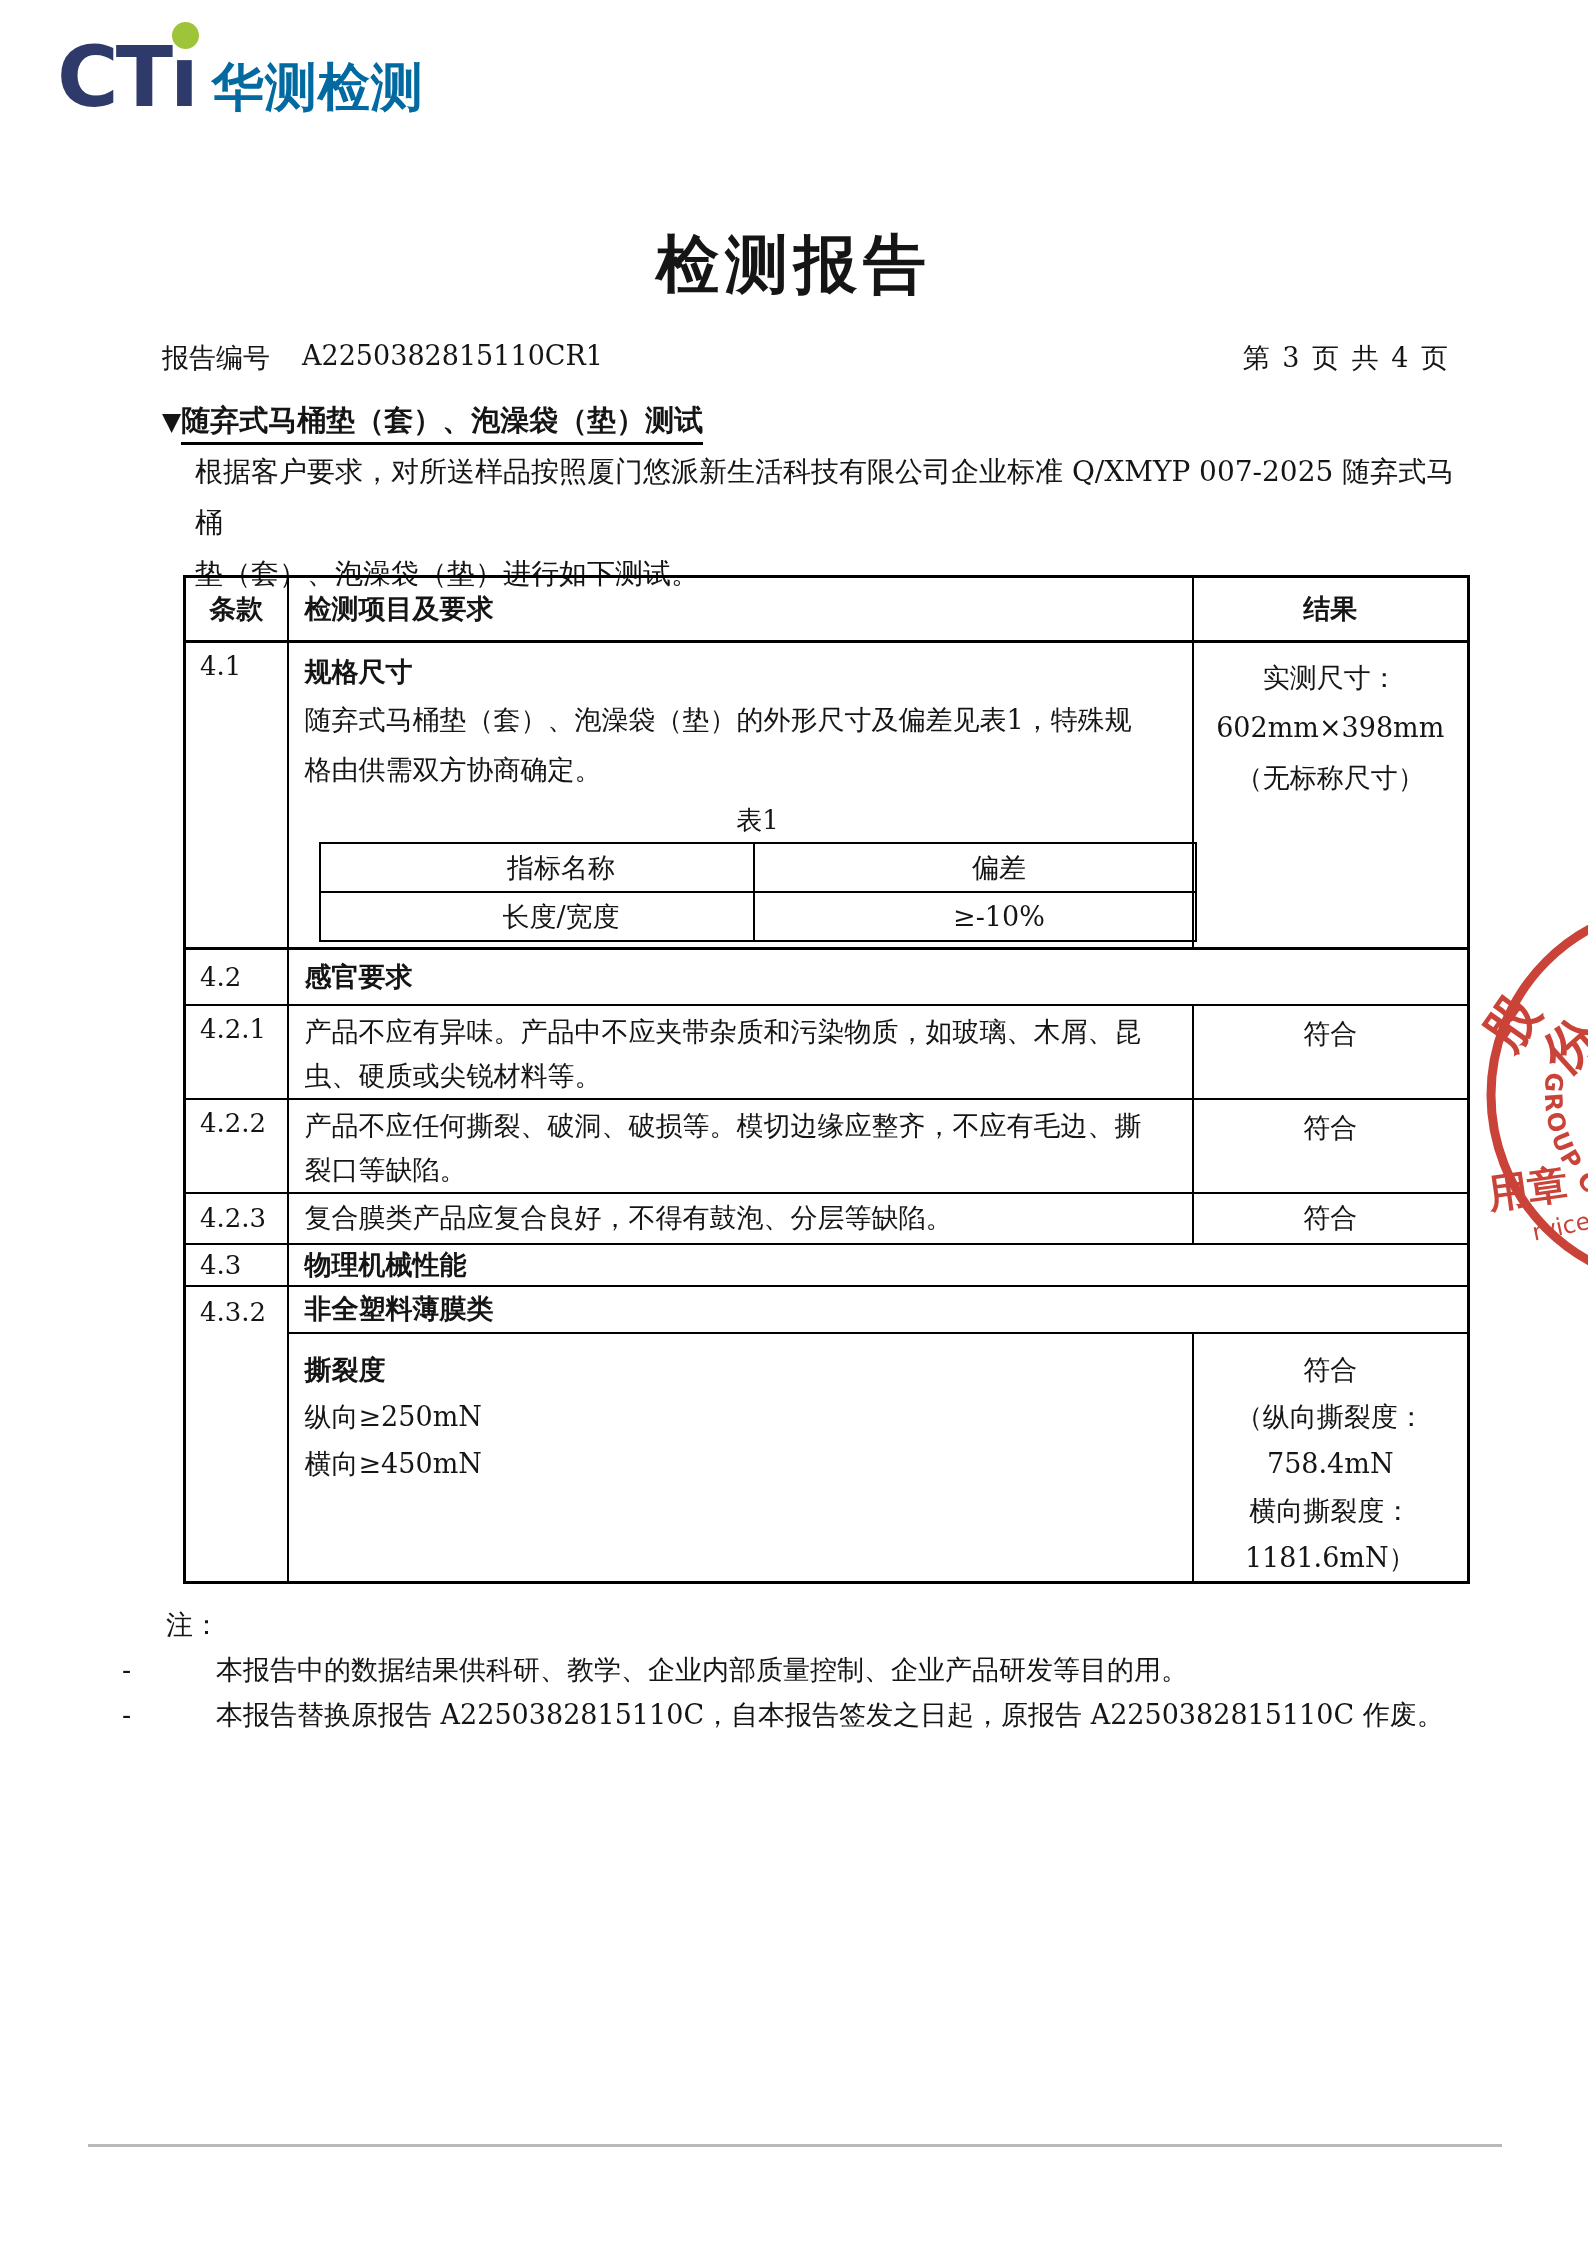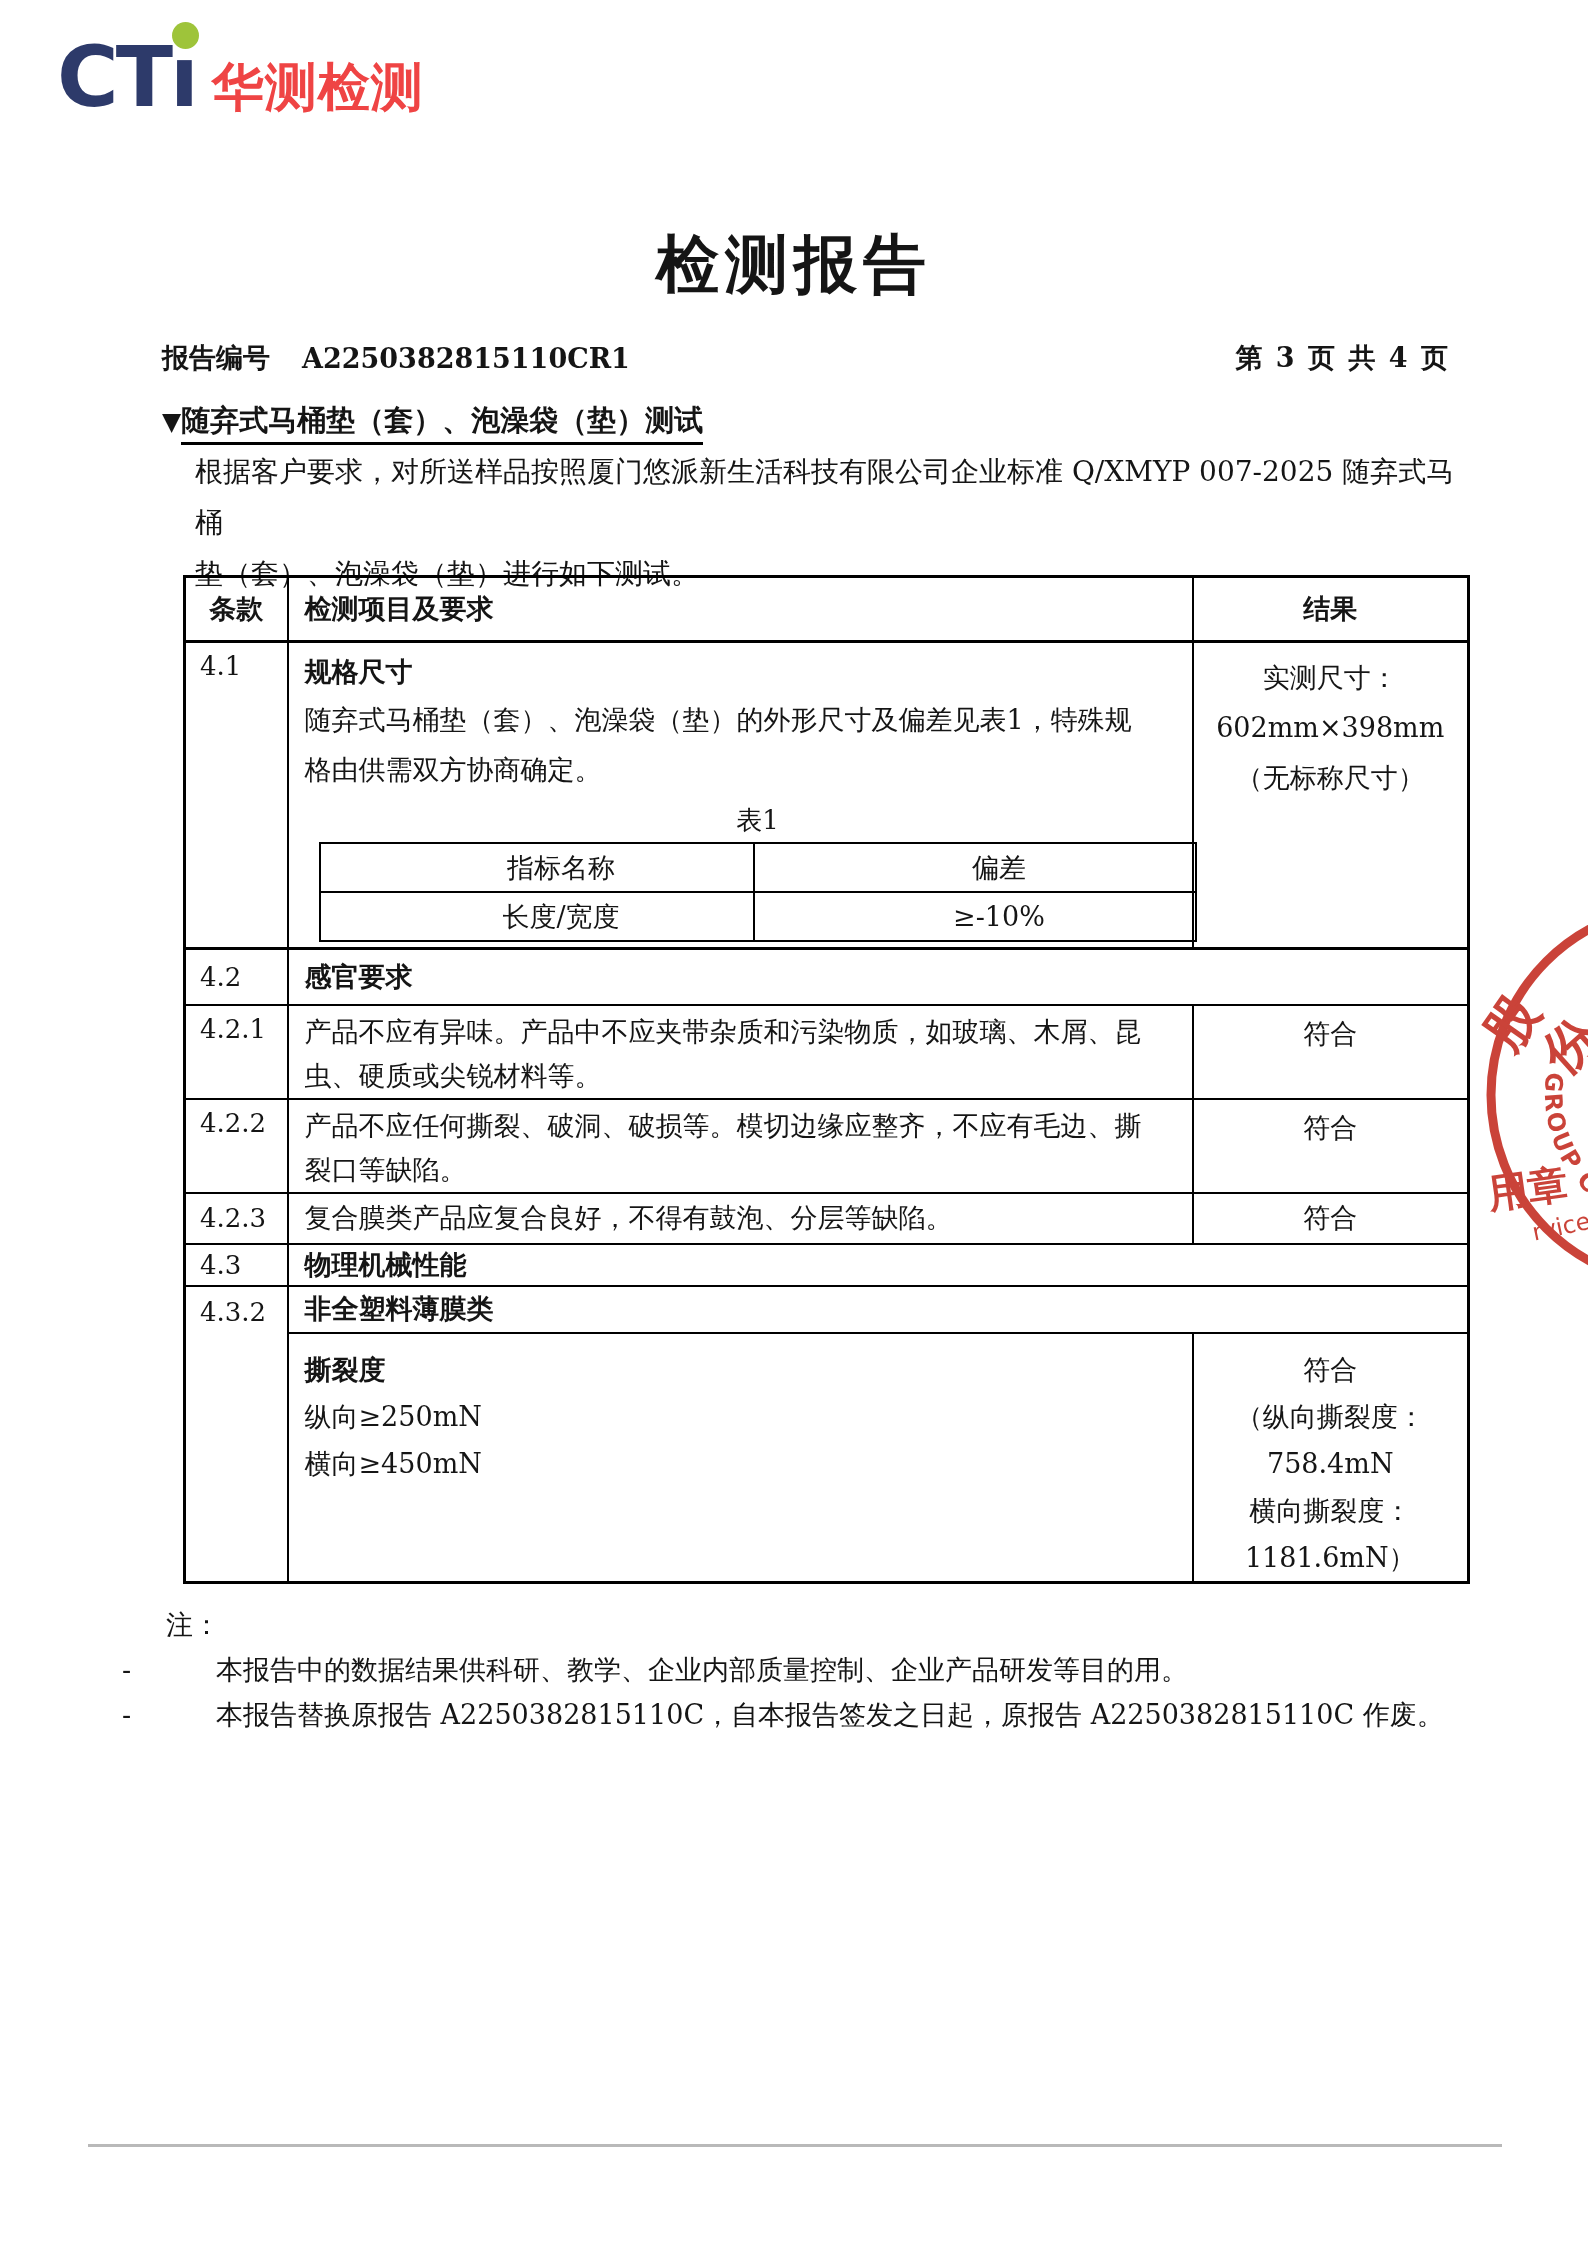--- a/index.html
+++ b/index.html
@@ -11,26 +11,26 @@
   }
   
   .logo { position:absolute; left:57px; top:38px; display:flex; align-items:flex-end; gap:16px; }
   .logo-latin {
     position:relative; font-family:"DejaVu Sans","Liberation Sans",sans-serif;
     font-weight:bold; font-size:84px; line-height:0.94; letter-spacing:-3px; color:#2d3a6a;
   }
   .logo-dot { position:absolute; right:-3px; top:-16px; width:27px; height:27px; border-radius:50%; background:#9ec43a; }
   .logo-cn {
     font-family:"DejaVu Sans","Liberation Sans",sans-serif; font-weight:bold;
-    font-size:52px; line-height:1.0; color:#ef4444; letter-spacing:1px; padding-bottom:4px;text-align:right;
+    font-size:52px; line-height:1.0; color:#0369a1; letter-spacing:1px; padding-bottom:4px;text-align:right;
   }
   
   .doc-title { position:absolute; top:222px; left:0; width:100%; text-align:center;
     font-size:63px; font-weight:bold; letter-spacing:6px; }
-  .meta-row { position:absolute; top:340px; left:162px; width:1288px; display:flex; align-items:center; font-size:27px;font-weight:bold; }
+  .meta-row { position:absolute; top:340px; left:162px; width:1288px; display:flex; align-items:flex-start; font-size:27px; }
   .report-no { margin-left:32px; }
   .page-info { margin-left:auto; letter-spacing:2px; }
   
   .section-heading { position:absolute; left:162px; top:402px; display:flex; align-items:flex-start;
     font-family:"DejaVu Sans","Liberation Sans",sans-serif; font-weight:bold; font-size:29px; }
   .marker { font-size:25px; line-height:40px; }
   .heading-text { border-bottom:3px solid #000; padding-bottom:3px; line-height:37px; }
   .intro { position:absolute; left:195px; top:446px; width:1270px; font-size:28px; }
   .intro div { line-height:51px; }
   

